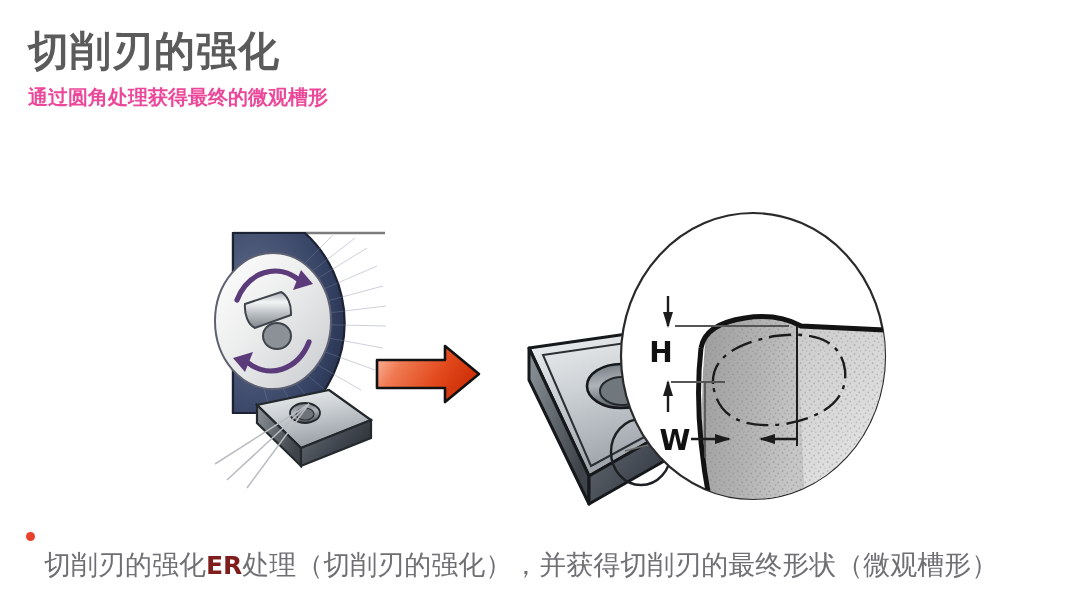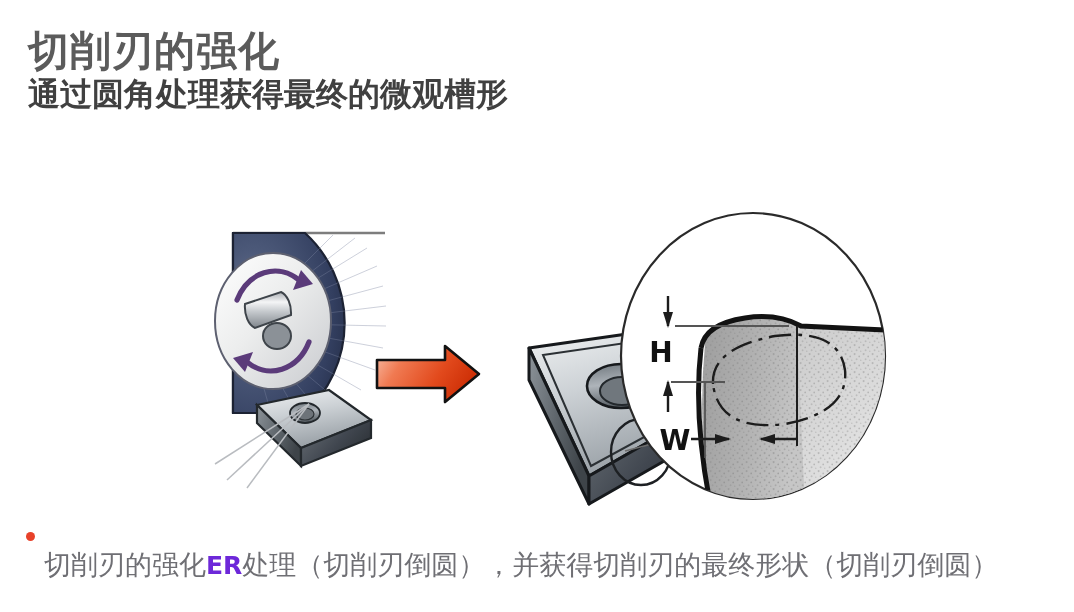--- a/index.html
+++ b/index.html
@@ -33,24 +33,24 @@
     font-family: "DejaVu Sans", "Liberation Sans", sans-serif;
     font-weight: bold;
     font-size: 41px;
     line-height: 50px;
     color: #5b5b5b;
     letter-spacing: 1px;
     margin: 0;
     white-space: nowrap;
   }
   #slide-subtitle {
-    font-family: Liberation Mono, monospace;
-    font-size: 32px;
+    font-family: Liberation Sans, sans-serif;
+    font-size: 20px;
     line-height: 38px;
-    color: #404040;
+    color: #ec4899;
     margin: 2px 0 0 0;
     white-space: nowrap;
   }
 
   
   #figure {
     position: absolute;
     left: 205px;
     top: 208px;
     width: 730px;
@@ -79,21 +79,21 @@
     flex: 1 1 auto;
     font-family: "Liberation Serif", "DejaVu Serif", serif;
     font-size: 27px;
     line-height: 40px;
     color: #6f6f74;
   }
   #bullet-text .emph {
     font-family: "DejaVu Sans", "Liberation Sans", sans-serif;
     font-weight: bold;
     font-size: 25px;
-    color: #6d28d9;
+    color: #7f1d1d;
   }
 </style>
 </head>
 <body>
 
 <div id="slide">
 
   <div id="heading">
     <h1 id="slide-title">切削刃的强化</h1>
     <h2 id="slide-subtitle">通过圆角处理获得最终的微观槽形</h2>
@@ -288,16 +288,16 @@
           <line x1="592" y1="231" x2="556" y2="231" stroke="#1c1c1c" stroke-width="2.4"></line>
           <polygon points="554,231 570,226 570,236" fill="#1c1c1c"></polygon>
           <text x="470" y="242" text-anchor="middle" font-family="DejaVu Sans, Liberation Sans, sans-serif" font-size="28" font-weight="bold" fill="#111111">W</text>
         </g>
       </g>
     </svg>
   </div>
 
   <div id="bullet-block">
     <span id="bullet-marker"></span>
-    <p id="bullet-text"><span>切削刃的强化</span><span class="emph">ER</span><span>处理（切削刃倒圆），并获得切削刃的最终形状（切削刃倒圆）</span></p>
+    <p id="bullet-text"><span>切削刃的强化</span><span class="emph">ER</span><span>处理（切削刃的强化），并获得切削刃的最终形状（微观槽形）</span></p>
   </div>
 
 </div>
 
 </body></html>

